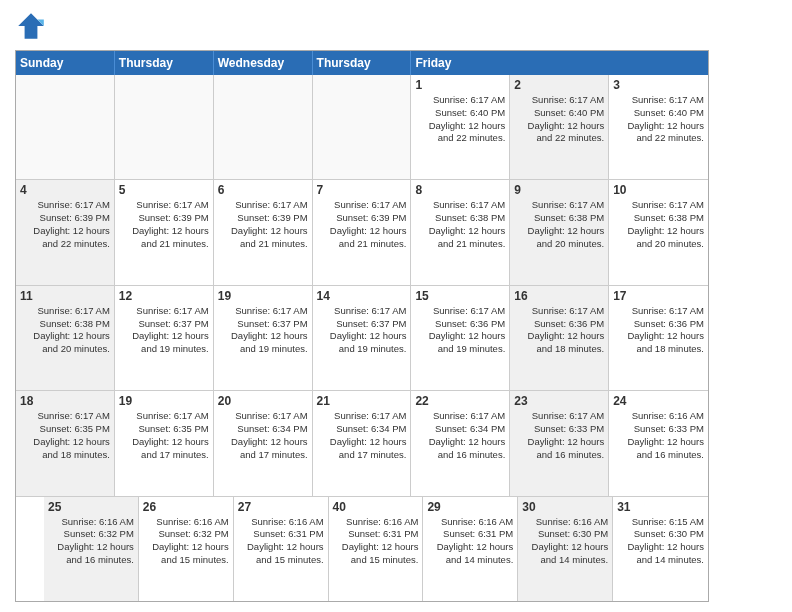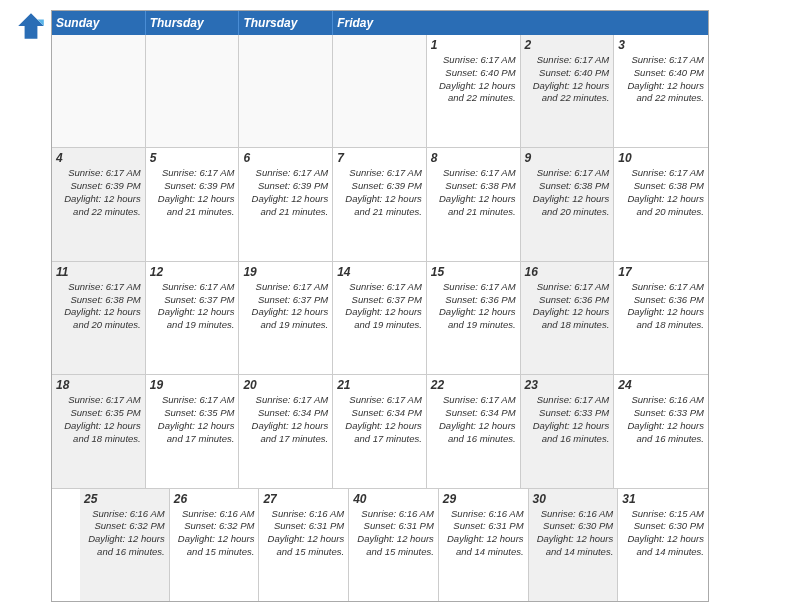--- a/index.html
+++ b/index.html
@@ -8,22 +8,21 @@
       background: #fff;
       width: 792px;
       height: 612px;
       overflow: hidden;
     }
     .page {
       width: 724px;
       height: 612px;
       padding: 10px 15px;
       display: flex;
-      flex-direction: row;
-      font-style: italic;
+      flex-direction: column;
     }
     .header {
       display: flex;
       justify-content: space-between;
       align-items: flex-start;
       margin-bottom: 8px;
     }
     .logo {
       display: flex;
       align-items: center;
@@ -124,20 +123,21 @@
     <div class="title-section">
       <div class="main-title"></div>
       <div class="subtitle"></div>
     </div>
   </div>
 
   <div class="calendar outer-border">
     <div class="cal-header-row">
     <div class="cal-header-cell">Sunday</div>
         <div class="cal-header-cell">Thursday</div>
+        <div class="cal-header-cell">Wednesday</div>
         <div class="cal-header-cell">Thursday</div>
         <div class="cal-header-cell">Friday</div>
       </div>
     <div class="cal-body">
     <div class="cal-week">
           <div class="cal-cell empty"></div>
           <div class="cal-cell empty"></div>
           <div class="cal-cell empty"></div>
           <div class="cal-cell empty"></div>
           <div class="cal-cell">

